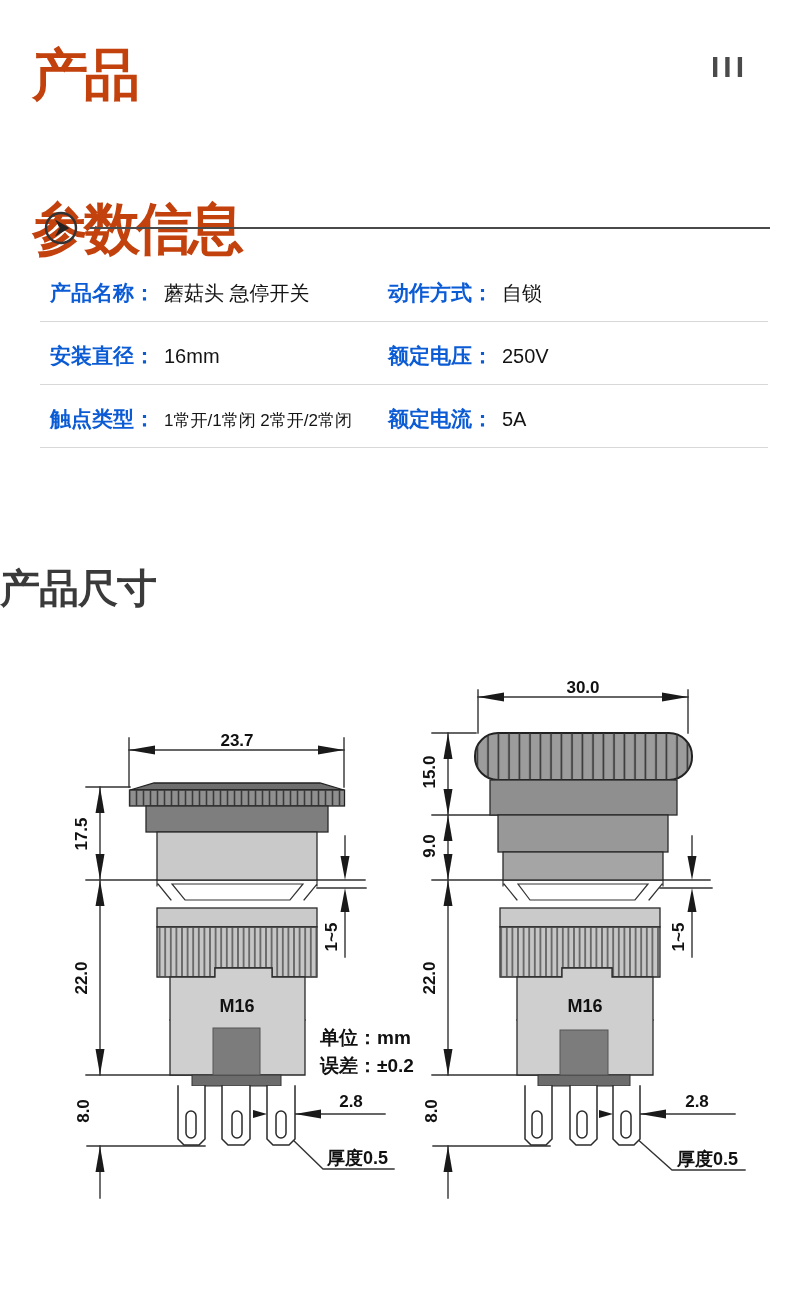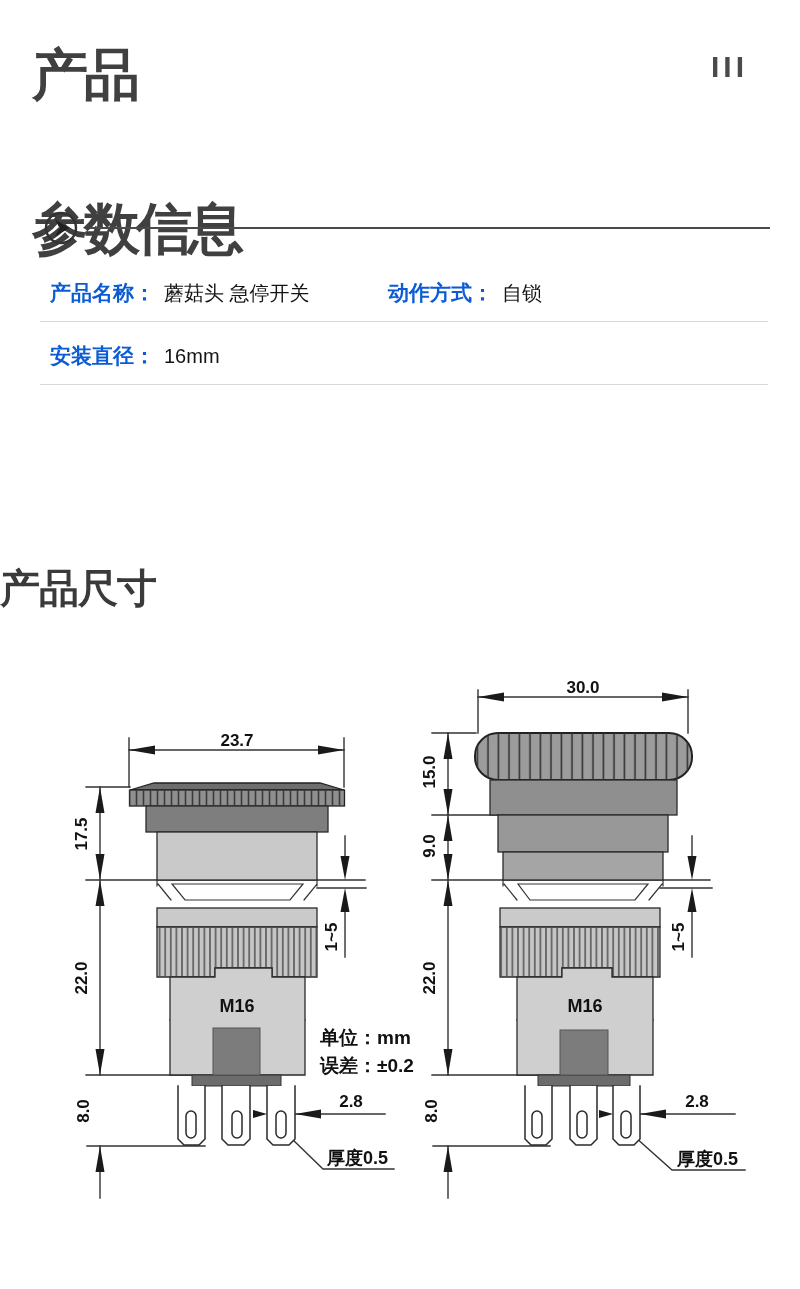--- a/index.html
+++ b/index.html
@@ -4,21 +4,21 @@
 <style>
   html,body{margin:0;padding:0;}
   body{
     width:800px;height:1289px;position:relative;background:#ffffff;
     font-family:"Liberation Sans","DejaVu Sans",sans-serif;
     overflow:hidden;color:#1a1a1a;
   }
   
   .hero-title{
     position:absolute;left:32px;top:36px;
-    font-size:56px;line-height:77px;font-weight:800;color:#404040;
+    font-size:56px;line-height:77px;font-weight:800;color:#c2410c;
     letter-spacing:-4px;white-space:pre;
   }
   .corner-mark{
     position:absolute;top:50px;right:52px;
     font-size:30px;font-weight:700;color:#4a4a4a;letter-spacing:4px;
   }
   .lead-icon{position:absolute;left:44px;top:211px;width:34px;height:34px;}
   .lead-rule{position:absolute;left:90px;top:227px;width:680px;height:2px;background:#4a4a4a;}
   
   .spec-table{position:absolute;left:40px;top:270px;width:728px;}
@@ -59,20 +59,31 @@
     <div class="cell">
       <span class="lbl">产品名称：</span><span class="val">蘑菇头 急停开关</span>
     </div>
     <div class="cell right">
       <span class="lbl">动作方式：</span><span class="val">自锁</span>
     </div>
   </div>
   <div class="spec-row">
     <div class="cell">
       <span class="lbl">安装直径：</span><span class="val">16mm</span>
+    </div>
+    <div class="cell right">
+      <span class="lbl">额定电压：</span><span class="val">250V</span>
+    </div>
+  </div>
+  <div class="spec-row">
+    <div class="cell">
+      <span class="lbl">触点类型：</span><span class="val val-sm">1常开/1常闭 2常开/2常闭</span>
+    </div>
+    <div class="cell right">
+      <span class="lbl">额定电流：</span><span class="val">5A</span>
     </div>
   </div>
 </div>
 
 <div class="dims-title">产品尺寸</div>
 
 <svg class="drawing-svg" width="800" height="570" viewBox="0 640 800 570">
   <defs>
     <pattern id="ribs7" width="7" height="10" patternUnits="userSpaceOnUse">
       <path d="M3.5,0V10" stroke="#3a3a3a" stroke-width="1.6"></path>

